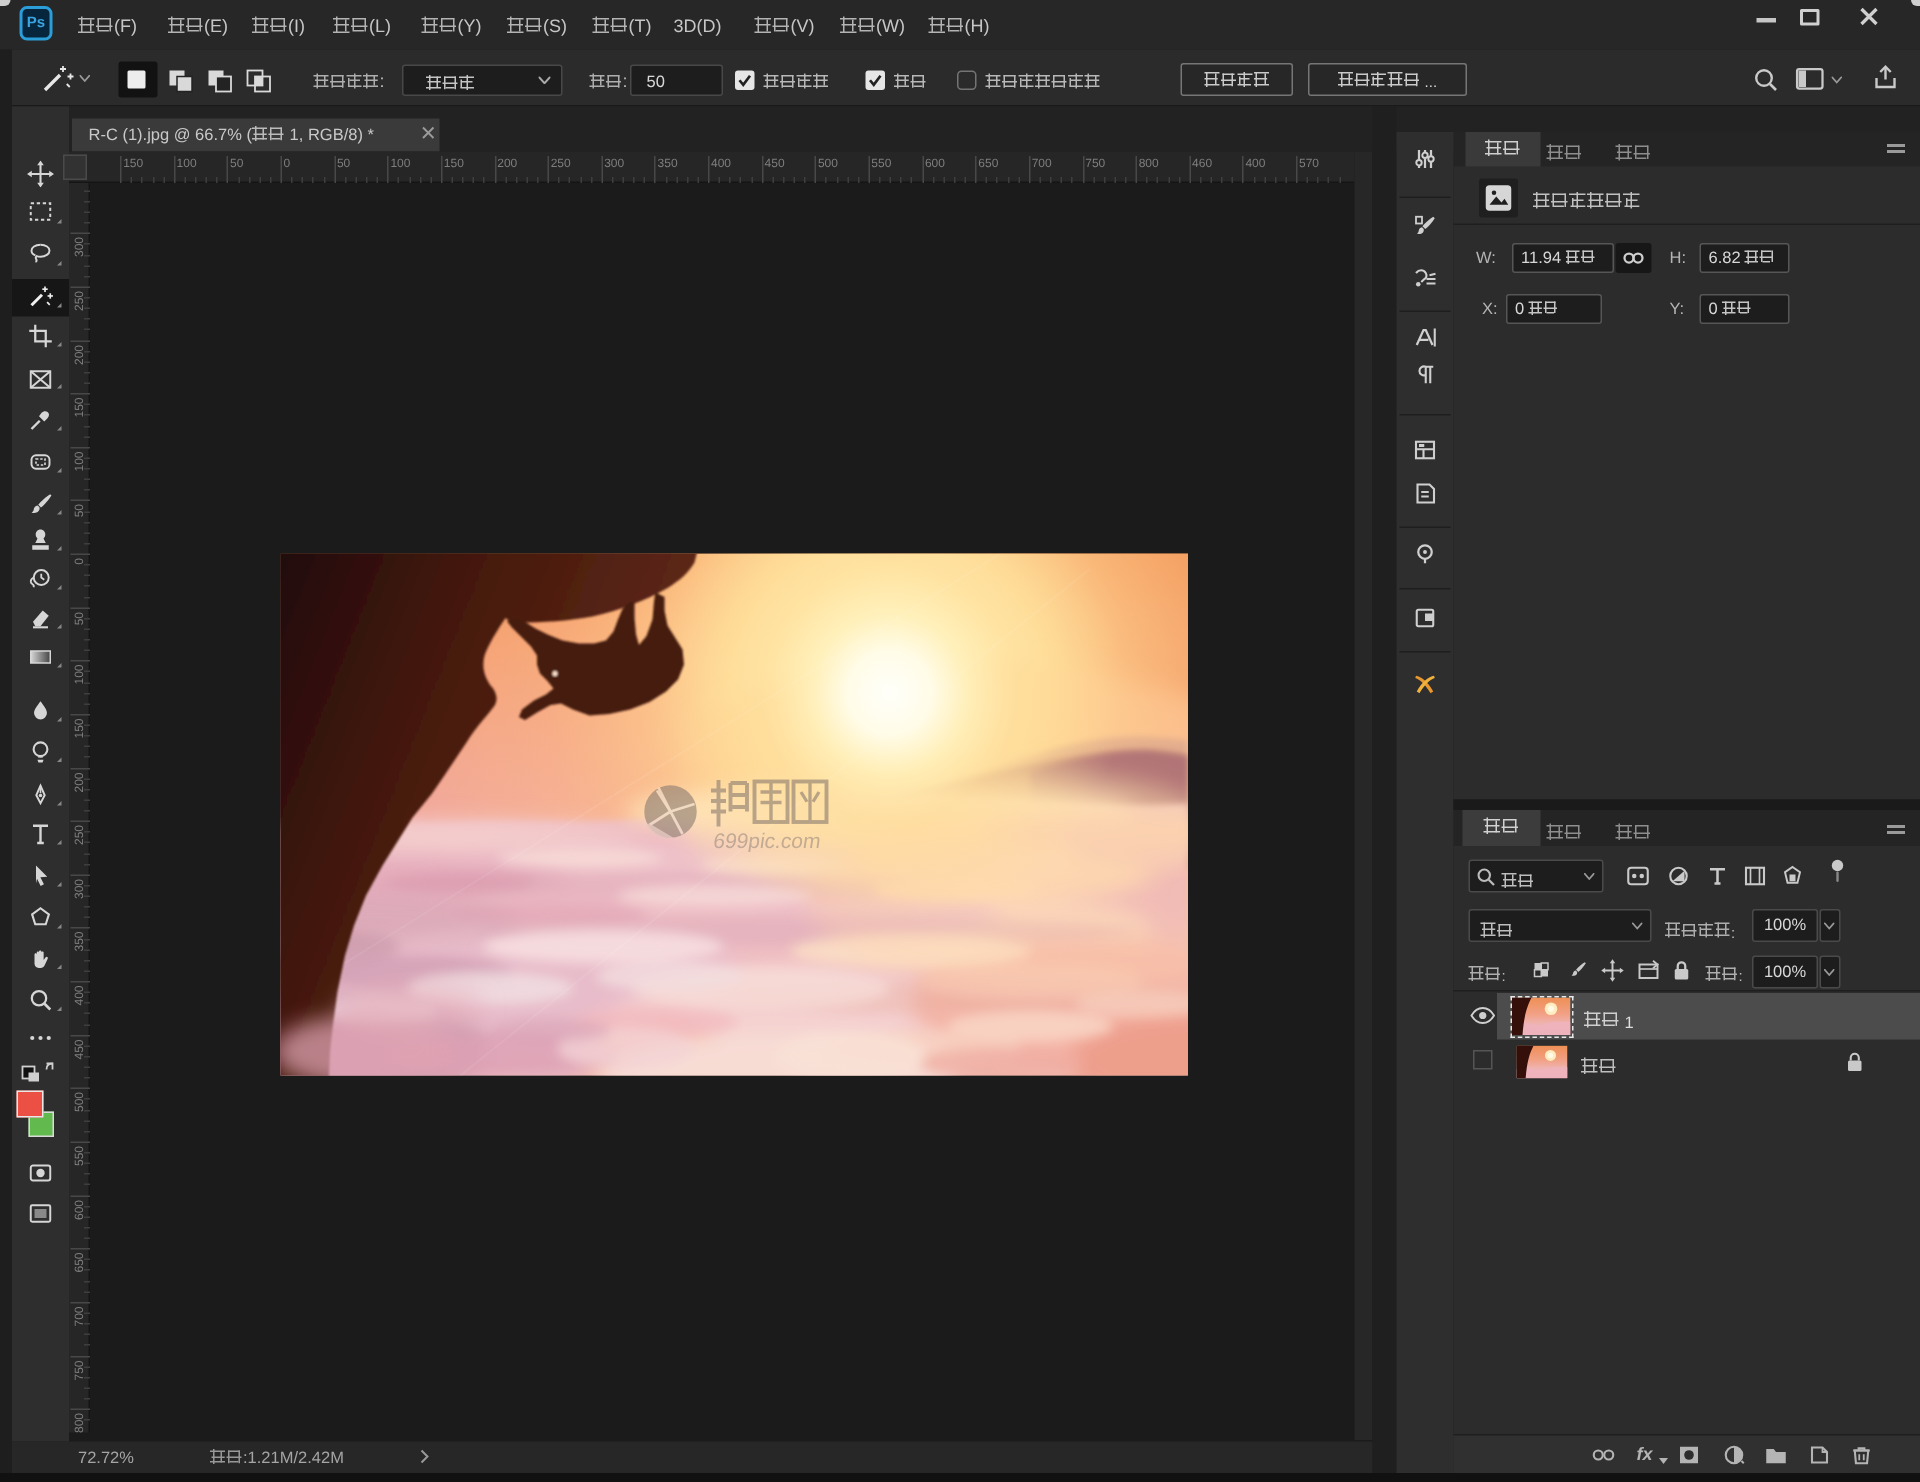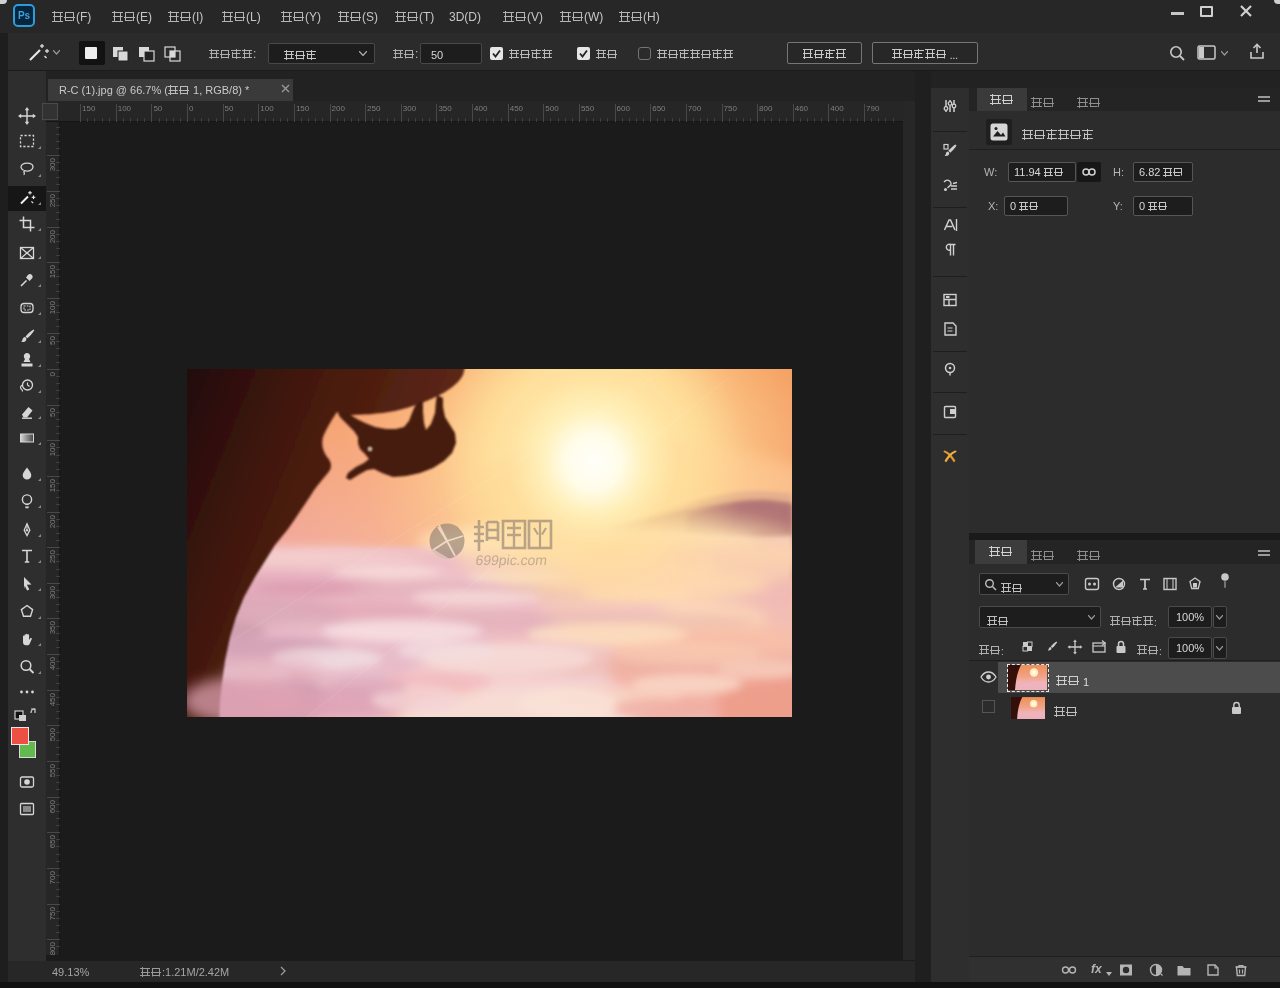--- a/index.html
+++ b/index.html
@@ -388,21 +388,21 @@
 <div class="a" style="left:807.0px;top:118px;width:1px;height:4px;background:#3e3e3e"></div>
 <div class="a" style="left:814.1px;top:118px;width:1px;height:4px;background:#3e3e3e"></div>
 <div class="a" style="left:821.2px;top:118px;width:1px;height:4px;background:#3e3e3e"></div>
 <div class="a" style="left:828.3px;top:104px;width:1px;height:18px;background:#484848"></div>
 <div class="a" style="left:830.3px;top:104px;font-size:8px;color:#7e7e7e">400</div>
 <div class="a" style="left:835.5px;top:118px;width:1px;height:4px;background:#3e3e3e"></div>
 <div class="a" style="left:842.6px;top:118px;width:1px;height:4px;background:#3e3e3e"></div>
 <div class="a" style="left:849.7px;top:118px;width:1px;height:4px;background:#3e3e3e"></div>
 <div class="a" style="left:856.8px;top:118px;width:1px;height:4px;background:#3e3e3e"></div>
 <div class="a" style="left:864.0px;top:104px;width:1px;height:18px;background:#484848"></div>
-<div class="a" style="left:866.0px;top:104px;font-size:8px;color:#7e7e7e">790</div>
+<div class="a" style="left:866.0px;top:104px;font-size:8px;color:#7e7e7e">570</div>
 <div class="a" style="left:871.1px;top:118px;width:1px;height:4px;background:#3e3e3e"></div>
 <div class="a" style="left:878.2px;top:118px;width:1px;height:4px;background:#3e3e3e"></div>
 <div class="a" style="left:885.3px;top:118px;width:1px;height:4px;background:#3e3e3e"></div>
 <div class="a" style="left:892.5px;top:118px;width:1px;height:4px;background:#3e3e3e"></div>
 <div class="a" style="left:56px;top:126.7px;width:4px;height:1px;background:#3e3e3e"></div>
 <div class="a" style="left:56px;top:133.8px;width:4px;height:1px;background:#3e3e3e"></div>
 <div class="a" style="left:56px;top:141.0px;width:4px;height:1px;background:#3e3e3e"></div>
 <div class="a" style="left:56px;top:148.1px;width:4px;height:1px;background:#3e3e3e"></div>
 <div class="a" style="left:47px;top:155.2px;width:13px;height:1px;background:#484848"></div>
 <div class="a" style="left:48px;top:158.2px;font-size:8px;color:#7e7e7e;writing-mode:vertical-rl;transform:rotate(180deg)">300</div>
@@ -955,19 +955,19 @@
     <path d="M4 4h7l3 3v7H4z" fill="none" stroke="#b4b4b4" stroke-width="1.4"></path>
     <path d="M11 4v3h3" fill="none" stroke="#b4b4b4" stroke-width="1.2"></path>
   </svg>
 <svg class="a" style="left:1232px;top:961px" width="18" height="18" viewBox="0 0 18 18">
     <path d="M4.5 6h9l-.8 8.5h-7.4z" fill="none" stroke="#b4b4b4" stroke-width="1.4"></path>
     <path d="M3.5 6h11M7 6V4.5h4V6M7.5 8.5v4M10.5 8.5v4" stroke="#b4b4b4" stroke-width="1.2" fill="none"></path>
   </svg>
 <div class="a" style="left:0;top:0;width:7px;height:4px;background:#cfcfcf;border-radius:0 0 6px 0"></div>
 <div class="a" style="left:1274px;top:0;width:6px;height:4px;background:#cfcfcf;border-radius:0 0 0 6px"></div>
 <div class="a" style="left:8px;top:961px;width:907px;height:21px;background:#272727"></div>
-<div class="a" style="left:52px;top:966px;color:#a5a5a5;font-size:11px">49.13%</div>
+<div class="a" style="left:52px;top:966px;color:#a5a5a5;font-size:11px">72.72%</div>
 <div class="a" style="left:140px;top:966px;color:#a5a5a5;font-size:11px"><i class="z z0 " style="width:10px;height:10px;margin-right:1px;--c:#a5a5a5;opacity:0.9"></i><i class="z z1 " style="width:10px;height:10px;margin-right:1px;--c:#a5a5a5;opacity:0.9"></i>:1.21M/2.42M</div>
 <div class="a" style="left:280px;top:966px">
     <svg width="6" height="10">
       <path d="M1 1l4 4-4 4" fill="none" stroke="#9a9a9a" stroke-width="1.3"></path>
     </svg>
   </div>
 <div class="a" style="left:0;top:982px;width:1280px;height:6px;background:#111111"></div>
 </body></html>

